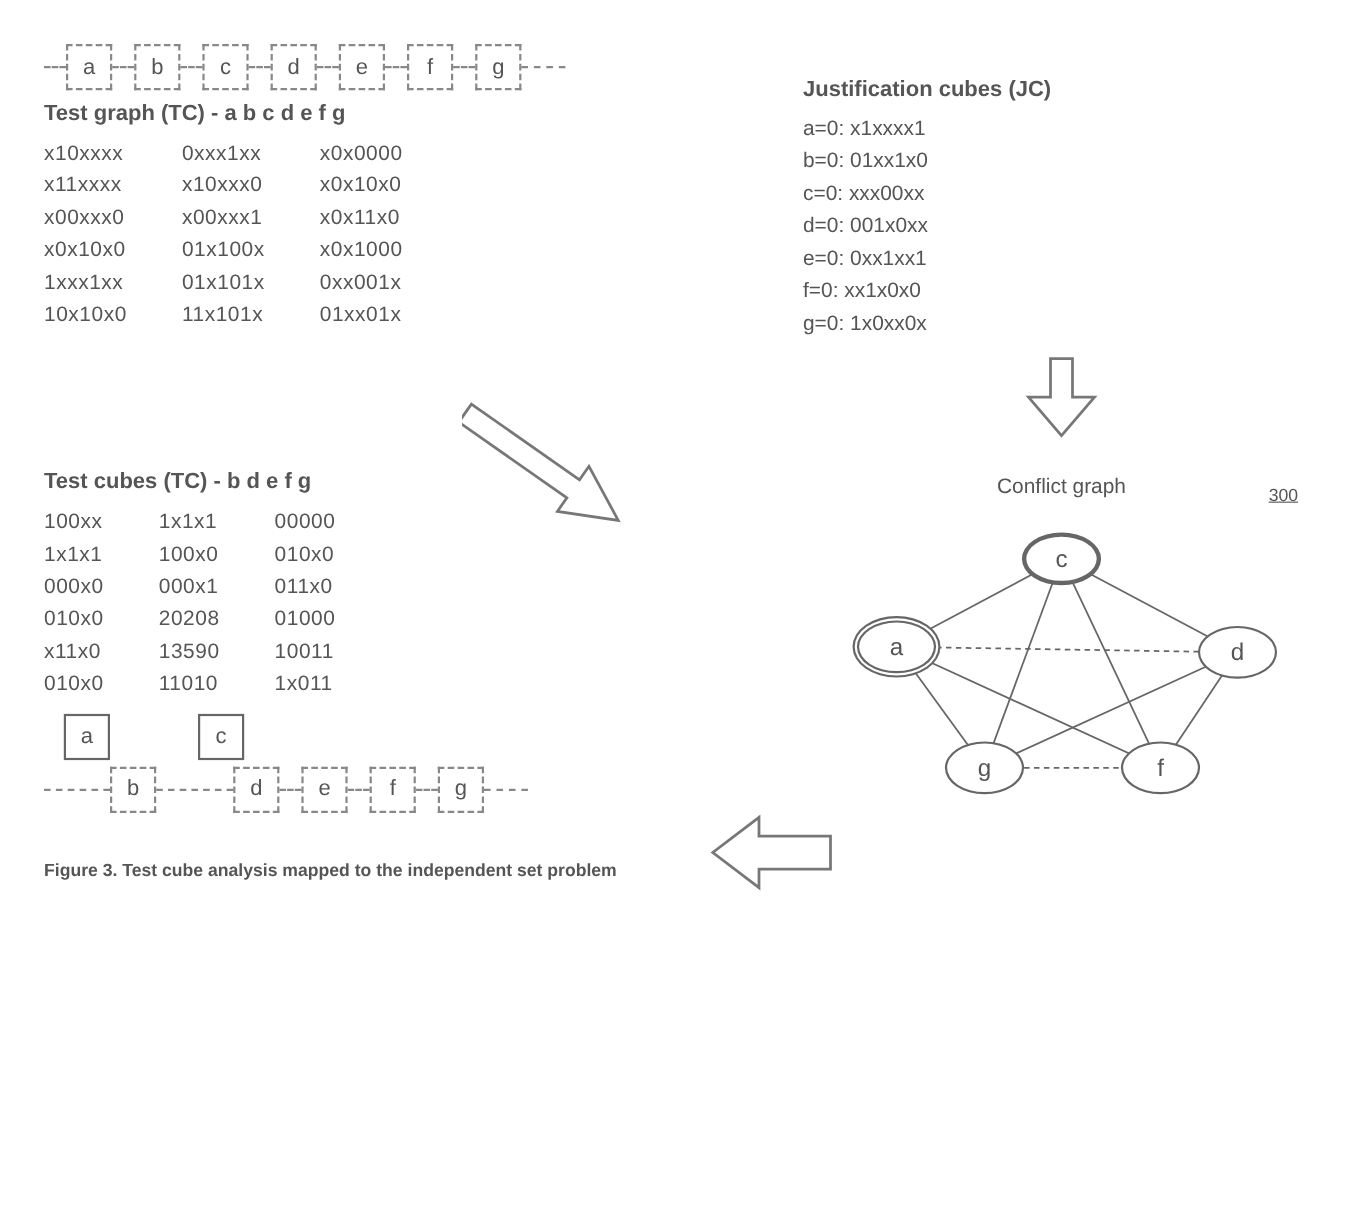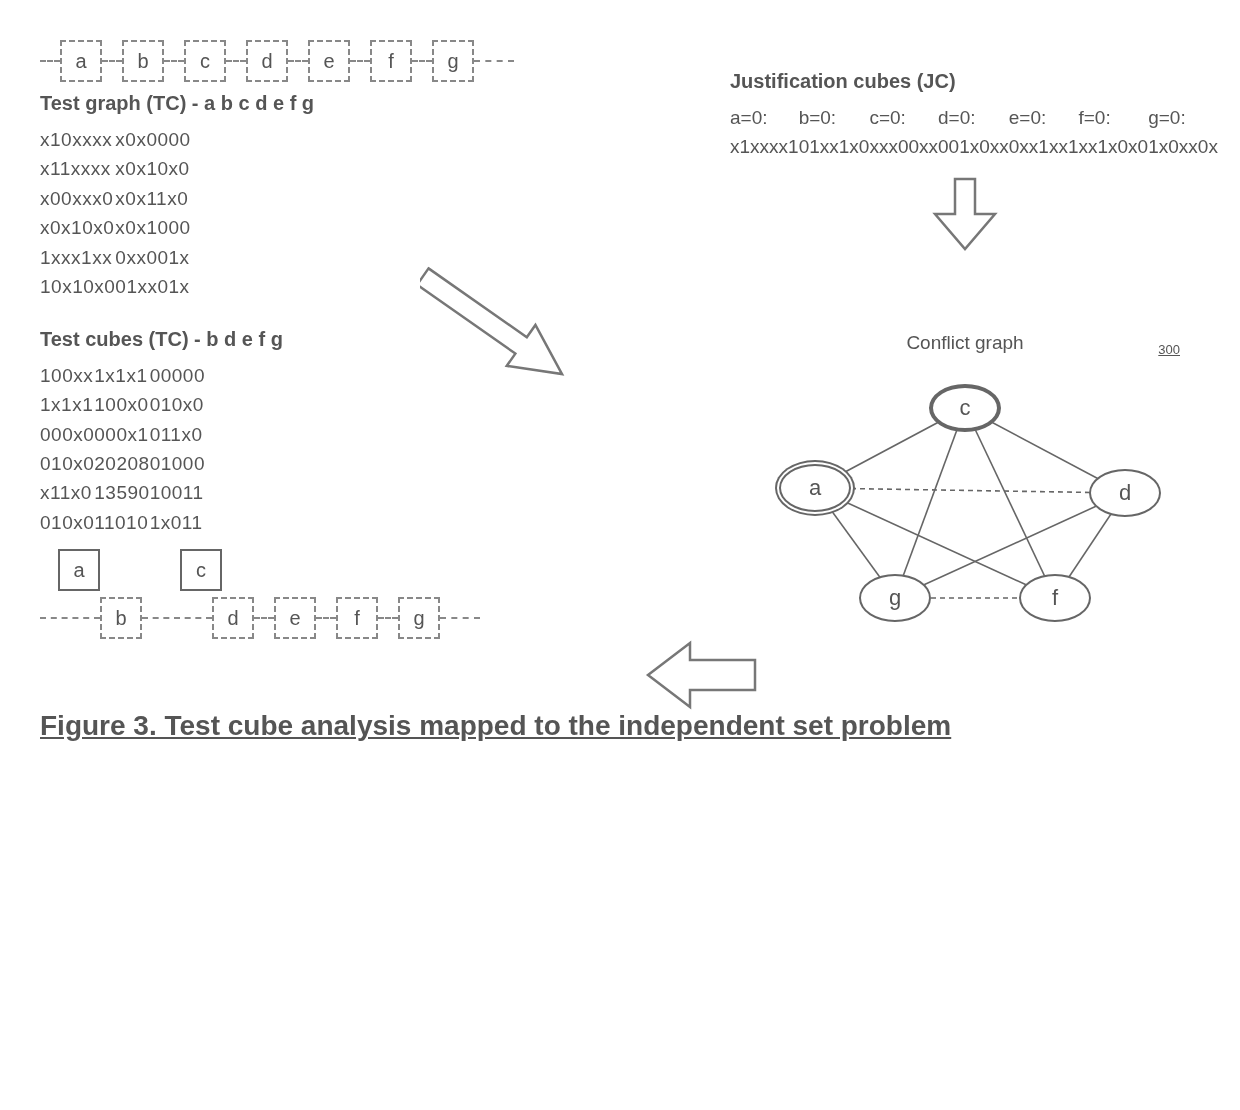--- a/index.html
+++ b/index.html
@@ -19,44 +19,44 @@
   }
   .chain .wire { border-top: 2px dashed #888; width: 20px; height: 0; }
   .chain .wire.long { width: 40px; }
   .chain .cell {
     border: 2px dashed #888;
     width: 42px; height: 42px;
     display: flex; align-items: center; justify-content: center;
     font-size: 20px;
   }
   .section-title { font-weight: bold; font-size: 20px; margin: 6px 0 10px 0; }
-  .columns { display: flex; }
+  .columns { display: flex; gap: 50px; }
   .col { display: flex; flex-direction: column; line-height: 1.55; font-size: 19px; letter-spacing: 0.5px; }
   .top-row { display: flex; align-items: flex-start; gap: 30px; }
   .left-block { flex: 1; }
   .right-block { width: 470px; }
   .jc-row { display: flex; gap: 40px; font-size: 19px; line-height: 1.55; }
-  .jc-col { display: flex; }
+  .jc-col { display: flex; flex-direction: column; }
   .mid-row { display: flex; align-items: center; gap: 30px; margin-top: 20px; }
   .mid-left { flex: 1; }
   .mid-right { width: 470px; position: relative; }
   .graph-title { font-weight: normal; font-size: 19px; text-align: center; margin-bottom: 4px; }
-  .graph-ref { position: absolute; right: 20px; top: 10px; font-size: 13px; text-decoration: underline; }
+  .graph-ref { position: absolute; right: 20px; top: 10px; font-size: 16px; text-decoration: underline; }
   .graph { width: 440px; height: 280px; position: relative; margin: 0 auto; }
   .node {
     position: absolute;
     border: 2px solid #666;
     border-radius: 50%;
     width: 72px; height: 48px;
     display: flex; align-items: center; justify-content: center;
     font-size: 22px; background: #fff;
   }
   .node.bold { border-width: 4px; }
   .node.dbl { box-shadow: 0 0 0 2px #fff, 0 0 0 4px #666; }
-  .caption { font-weight: bold; font-size: 28px; margin-top: 58px; line-height: 1.35; max-width: 1020px; text-decoration: underline; }
+  .caption { font-weight: bold; font-size: 16px; margin-top: 32px; line-height: 1.35; max-width: 1020px; }
   .arrow-svg { display: block; }
   svg line { stroke: #666; stroke-width: 1.6; }
   svg line.dashed { stroke-dasharray: 5 4; }
   .big-arrow { fill: #fff; stroke: #777; stroke-width: 2.5; }
 </style>
 </head>
 <body>
 
 <div class="top-row">
   <div class="left-block">
@@ -95,20 +95,28 @@
 
     <div class="section-title">Test graph (TC) - a b c d e f g</div>
     <div class="columns">
       <div class="col">
         <span>x10xxxx</span>
         <span>x11xxxx</span>
         <span>x00xxx0</span>
         <span>x0x10x0</span>
         <span>1xxx1xx</span>
         <span>10x10x0</span>
+      </div>
+      <div class="col">
+        <span>0xxx1xx</span>
+        <span>x10xxx0</span>
+        <span>x00xxx1</span>
+        <span>01x100x</span>
+        <span>01x101x</span>
+        <span>11x101x</span>
       </div>
       <div class="col">
         <span>x0x0000</span>
         <span>x0x10x0</span>
         <span>x0x11x0</span>
         <span>x0x1000</span>
         <span>0xx001x</span>
         <span>01xx01x</span>
       </div>
     </div>

